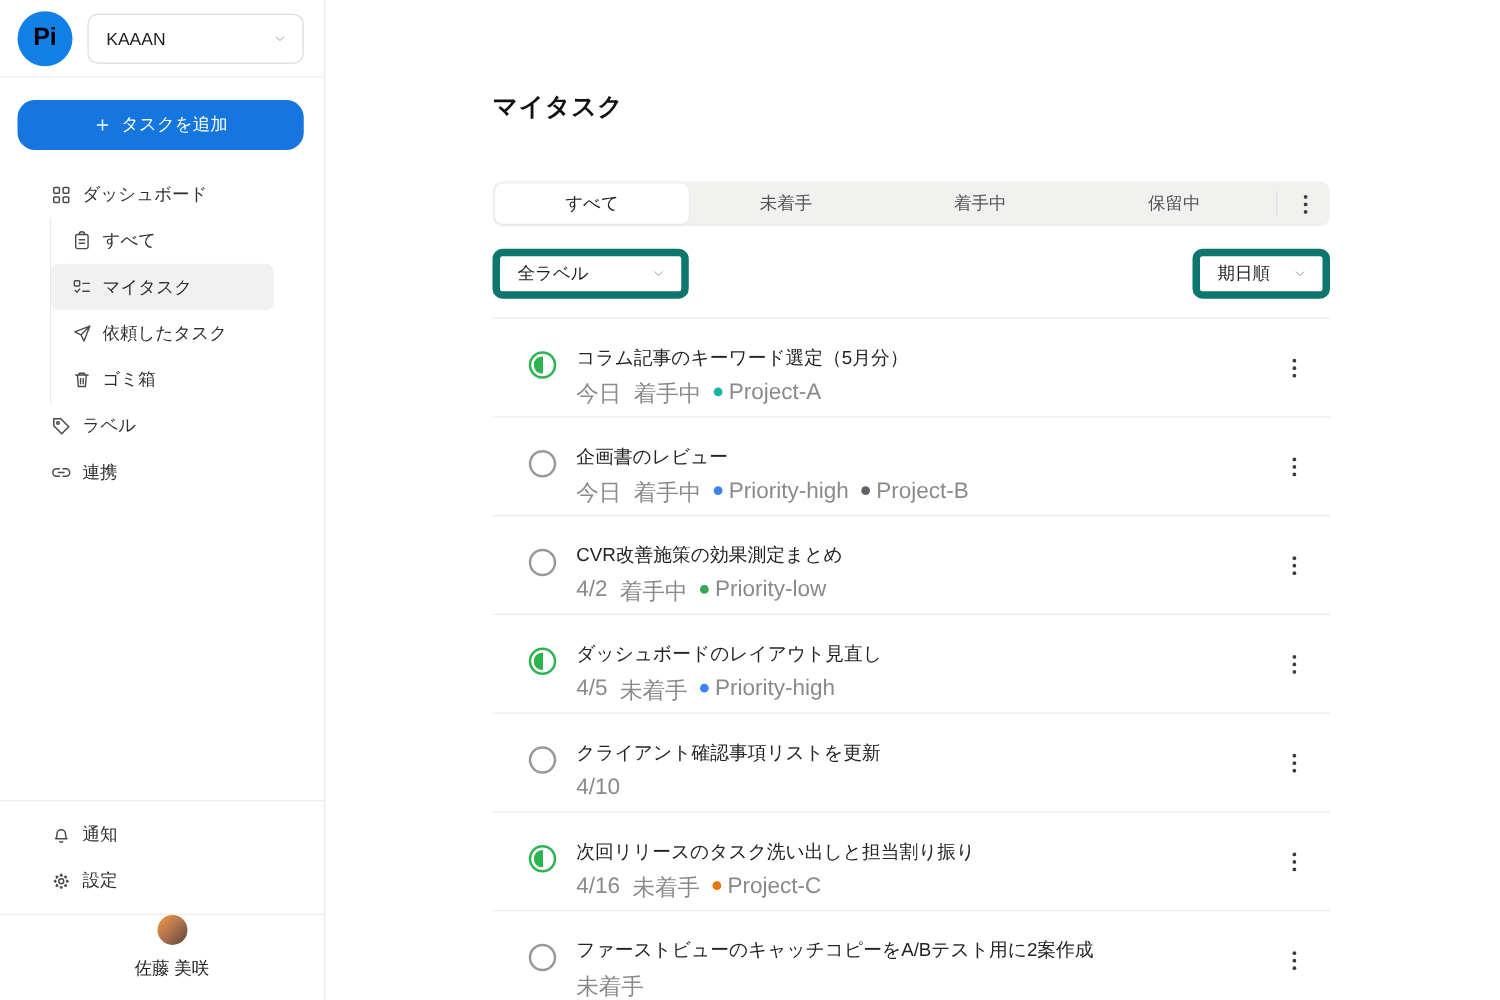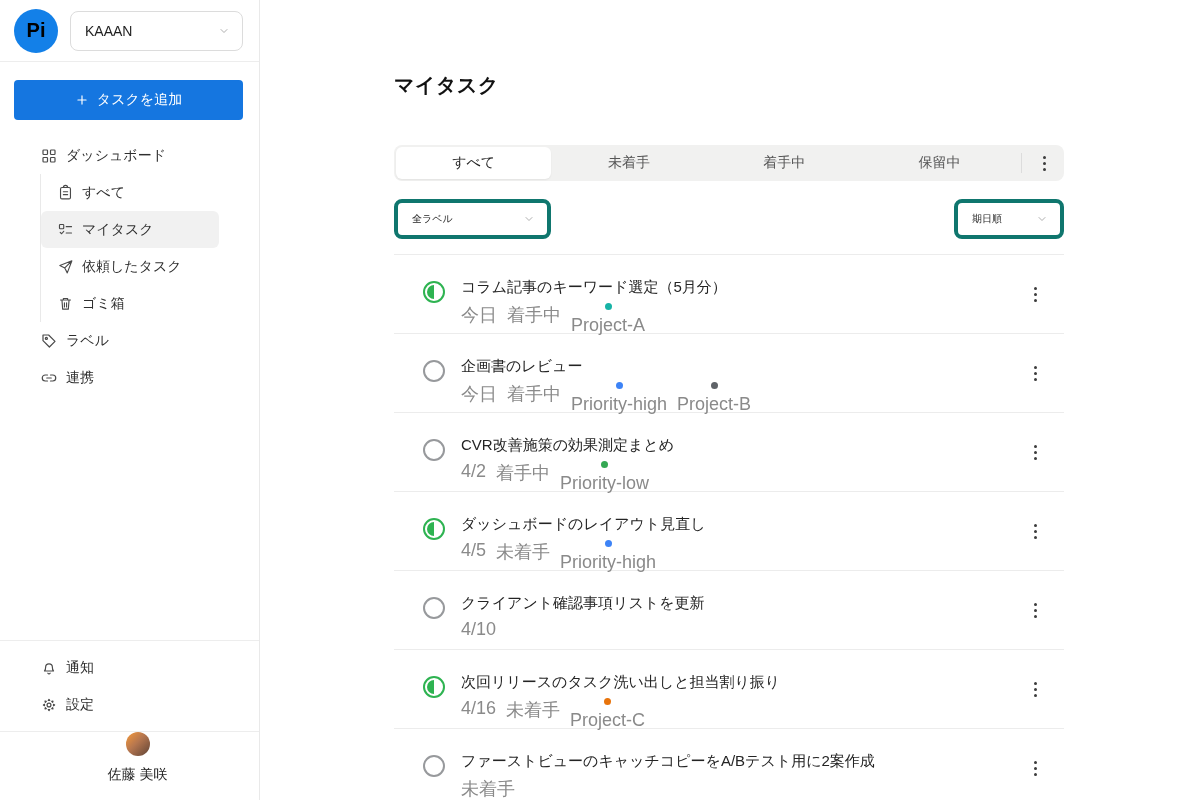--- a/index.html
+++ b/index.html
@@ -13,21 +13,21 @@
     display:flex; flex-direction:column; flex-shrink:0; }
   .sb-header { height:62px; display:flex; align-items:center; padding:0 16px 0 14px;
     border-bottom:1px solid #ededed; gap:12px; }
   .logo { width:44px; height:44px; border-radius:50%; background:#1380e8; color:#000000;
     display:flex; align-items:center; justify-content:center; font-size:20px; font-weight:700; }
   .ws-select { flex:1; height:40px; border:1px solid #dcdcdc; border-radius:8px; background:#fff;
     display:flex; align-items:center; padding:0 12px 0 14px; font-size:14px; cursor:pointer; }
   .ws-select .chev { margin-left:auto; }
 
   .add-btn-wrap { padding:18px 16px 0 14px; }
-  .add-btn { width:100%; height:40px; background:#1576e0; border:none; border-radius:4px;
+  .add-btn { width:100%; height:40px; background:#1576e0; border:none; border-radius:14px;
     color:#fff; font-size:14px; display:flex; align-items:center; justify-content:center;
     gap:8px; cursor:pointer; font-family:inherit; }
 
   .nav { padding-top:17px; font-size:14px; color:#2f2f2f; }
   .nav-item { height:37px; display:flex; align-items:center; padding-left:40px; gap:8px; cursor:pointer; }
   .nav-item .chev { margin-left:auto; margin-right:26px; }
   .sub-list { margin-left:40px; border-left:1px solid #e9e9e9; }
   .sub-item { height:37px; display:flex; align-items:center; padding-left:16px; gap:8px;
     margin-right:40px; border-radius:6px; cursor:pointer; }
   .sub-item.active { background:#f1f1f1; }
@@ -48,38 +48,38 @@
 
   .tabbar { margin-top:46px; height:36px; background:#f1f1f0; border-radius:8px;
     display:flex; align-items:center; padding:2px; }
   .tab { flex:1; height:32px; display:flex; align-items:center; justify-content:center;
     font-size:14px; color:#555; border-radius:6px; cursor:pointer; }
   .tab.active { background:#fff; color:#1f1f1f; box-shadow:0 1px 2px rgba(0,0,0,.06); }
   .tab-sep { width:1px; height:20px; background:#dcdcdc; margin:0 4px; }
   .tab-more { width:36px; height:32px; display:flex; align-items:center; justify-content:center; cursor:pointer; }
 
   .filterbar { margin-top:18px; height:40px; display:flex; align-items:center; justify-content:space-between; }
-  .dropdown { height:40px; border:4px solid #0f766e; border-radius:8px; background:#fff;
-    display:flex; align-items:center; padding:0 12px 0 14px; font-size:10px; gap:10px; cursor:pointer; }
+  .dropdown { height:40px; border:6px solid #0f766e; border-radius:8px; background:#fff;
+    display:flex; align-items:center; padding:0 12px 0 14px; font-size:14px; gap:10px; cursor:pointer; }
   .dd-label { width:157px; }
   .dd-sort { width:110px; }
   .dropdown .chev { margin-left:auto; }
 
   .list-top-divider { margin-top:15px; border-top:1px solid #ececec; }
 
   .task-row { height:79px; border-bottom:1px solid #ececec; display:flex; padding:21px 0 0 29px; }
   .status { width:22px; height:22px; border-radius:50%; margin-top:5px; flex-shrink:0; cursor:pointer; }
   .status.empty { border:2px solid #97999c; }
   .status.half { border:2px solid #2eb351; padding:2px;
     background:linear-gradient(90deg,#2eb351 50%,rgba(0,0,0,0) 50%); background-clip:content-box; }
   .task-body { margin-left:16px; }
   .task-title { font-size:15px; line-height:22px; font-weight:500; color:#242424; }
   .task-meta { margin-top:5px; display:flex; align-items:flex-start; gap:10px;
     font-size:18px; color:#8a8a8a; }
-  .chip { display:flex; align-items:center; gap:5px;flex-direction:column; }
+  .chip { display:flex; align-items:center; gap:5px; }
   .dot { width:7px; height:7px; border-radius:50%; display:inline-block; }
   .kebab { margin-left:auto; margin-right:19px; margin-top:8px; width:20px; height:20px;
     display:flex; flex-direction:column; align-items:center; justify-content:center; gap:3px; cursor:pointer; }
   .kebab i { width:3px; height:3px; border-radius:50%; background:#3c3c3c; }
 </style>
 </head>
 <body>
 
 <div class="app">
 

